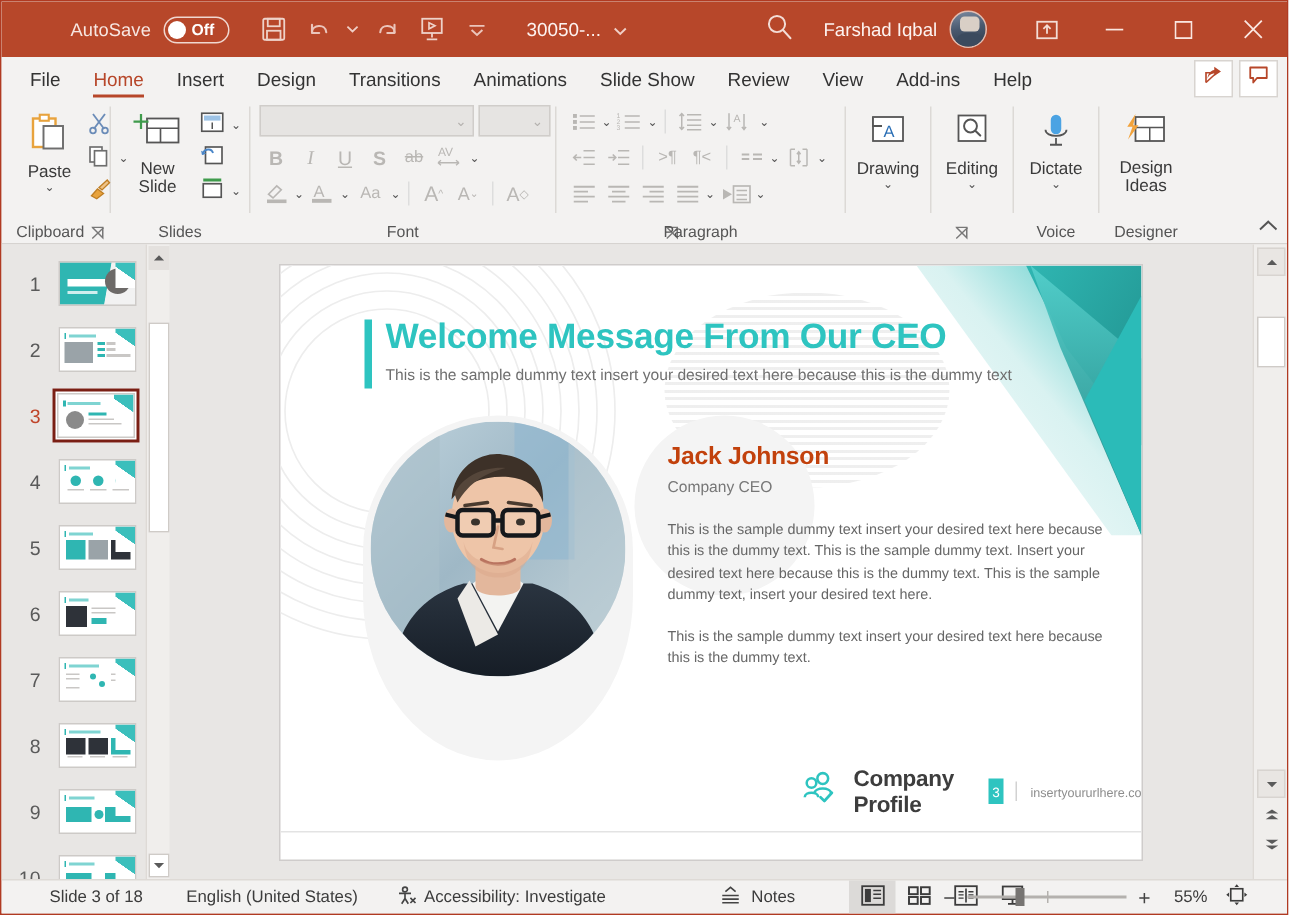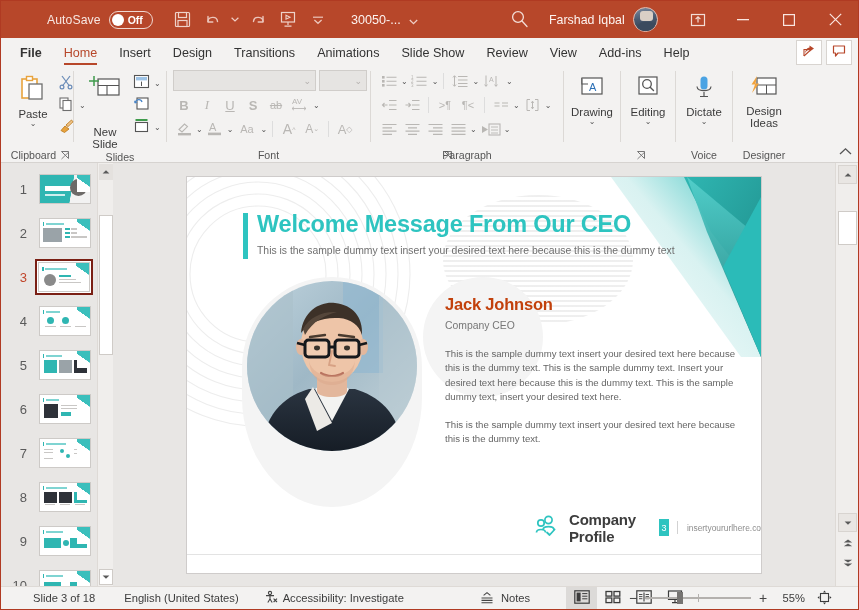--- a/index.html
+++ b/index.html
@@ -68,21 +68,21 @@
 
   
   .tabsrow {
     position: absolute; left: 0; top: 37px; width: 857px; height: 29px;
     background: #f3f2f1; display: flex; align-items: center;
   }
   .tab {
     height: 29px; padding: 0 11px; display: flex; align-items: center;
     font-size: 12.6px; color: #333; position: relative; white-space: nowrap;
   }
-  .tab:first-child { margin-left: 8px; font-weight: bold; }
+  .tab:first-child { margin-left: 8px; }
   .tab.active { color: #b7472a; }
   .tab.active::after {
     content: ""; position: absolute; left: 11px; right: 11px; bottom: 2px;
     height: 2.5px; background: #b7472a;
   }
   .tabright { position: absolute; right: 6px; top: 2px; display: flex; gap: 4px; }
   .tbtn {
     width: 26px; height: 25px; border: 1px solid #d8d4d0; background: #fff;
     display: flex; align-items: center; justify-content: center;
   }
@@ -497,21 +497,21 @@
               <path d="M0.5 8 L8 0.8" stroke="#777" stroke-width="0.9"></path>
             </svg>
         </span>
       </div>
     </div>
 
     <div class="gsep"></div>
 
     <div class="group" style="width:92px;">
       <div class="gbody" style="padding-left:6px;">
-        <div class="bigbtn" style="width:50px;gap:20px;">
+        <div class="bigbtn" style="width:50px;">
           <span>
             <svg width="34" height="28" viewBox="0 0 34 28">
               <rect x="10" y="5" width="21" height="16" fill="#fff" stroke="#555" stroke-width="1.2"></rect>
               <path d="M10 11.5 L31 11.5 M19 11.5 L19 21" stroke="#555" stroke-width="1.1"></path>
               <path d="M6 2 L6 12 M1 7 L11 7" stroke="#3f9b4c" stroke-width="1.5"></path>
             </svg>
           </span>
           <span class="lbl" style="white-space:normal;">New Slide</span>
         </div>
         <div style="display:flex;flex-direction:column;padding-top:2px;">

